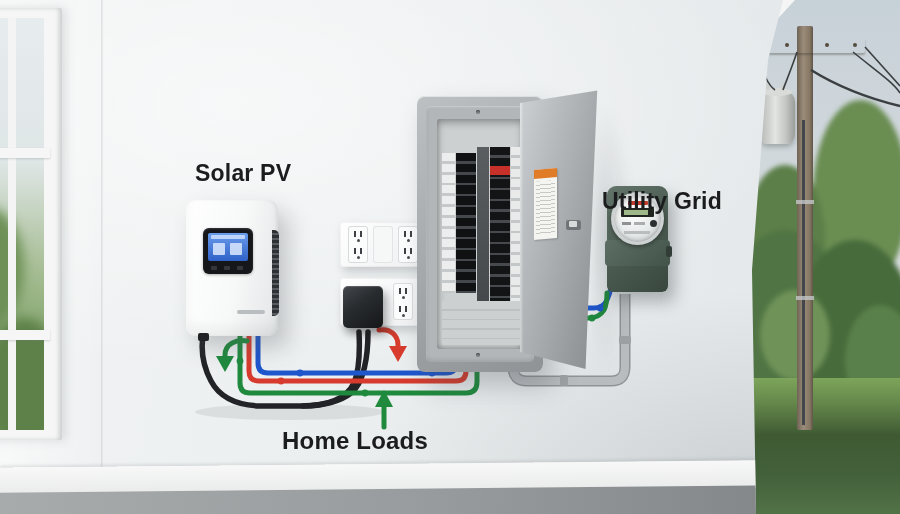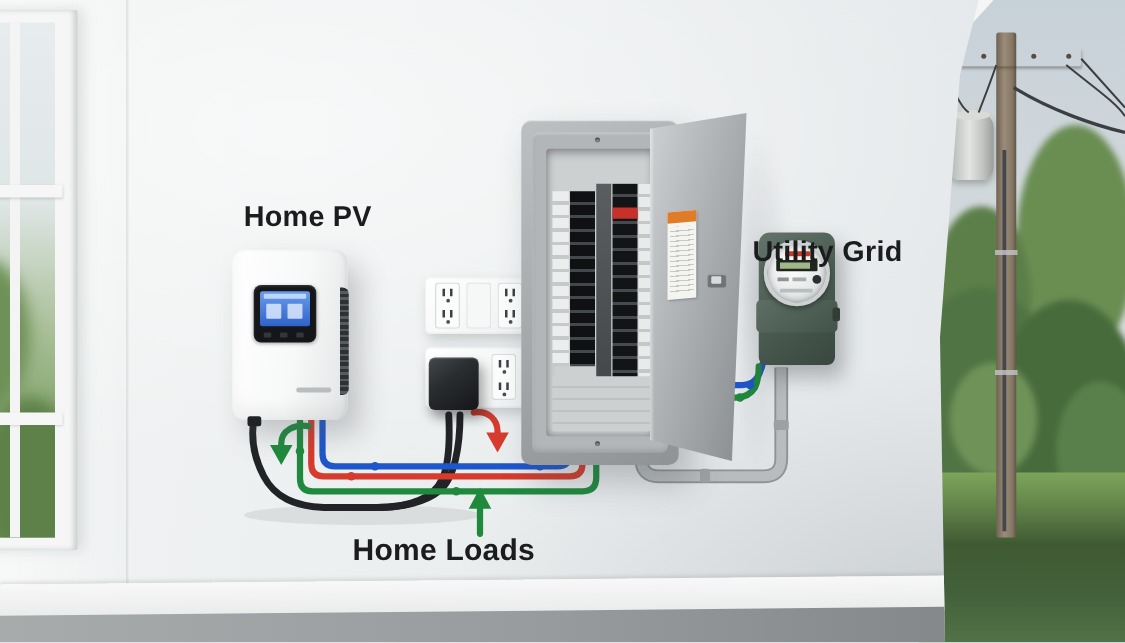--- a/index.html
+++ b/index.html
@@ -339,17 +339,17 @@
       <div class="meter-brand"></div>
       <div class="meter-display"></div>
       <div class="meter-sub1"></div>
       <div class="meter-sub2"></div>
       <div class="meter-port"></div>
       <div class="meter-bar"></div>
     </div>
     <div class="meter-tab"></div>
   </div>
 
-  <div class="diagram-label lbl-solar">Home PV</div>
+  <div class="diagram-label lbl-solar">Solar PV</div>
   <div class="diagram-label lbl-grid">Utility Grid</div>
   <div class="diagram-label lbl-loads">Home Loads</div>
 
 </div>
 
 </body></html>

